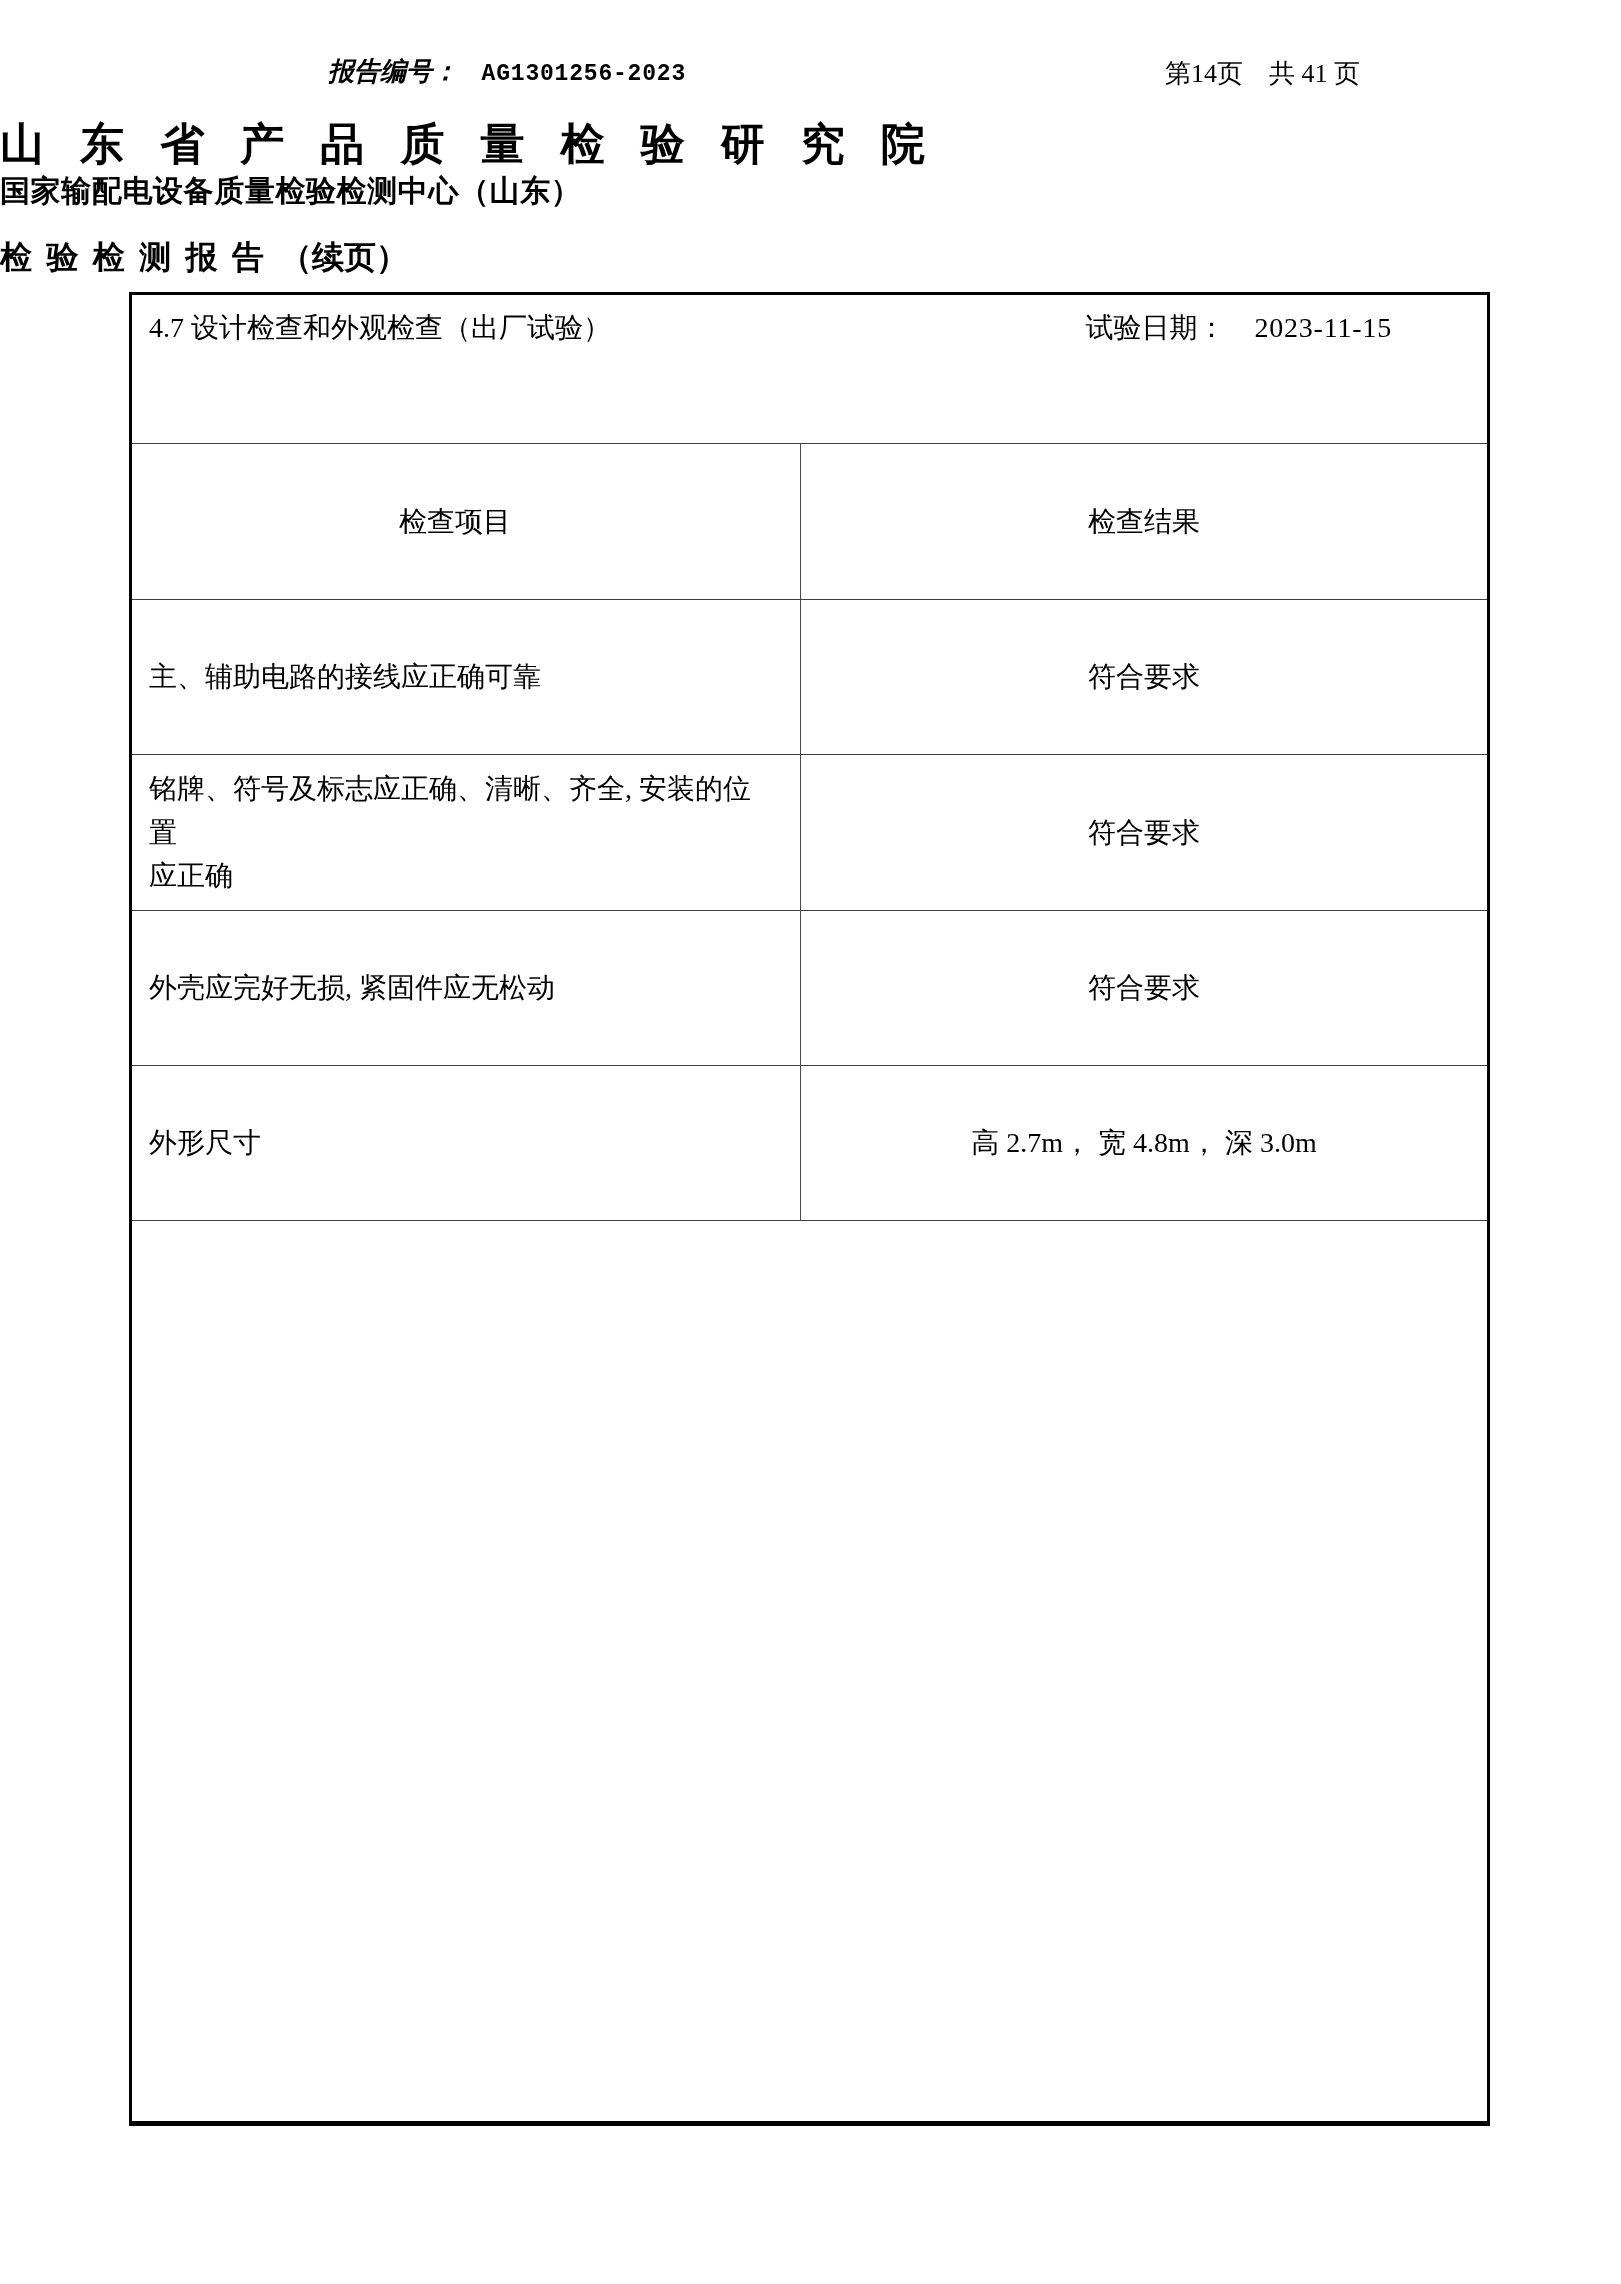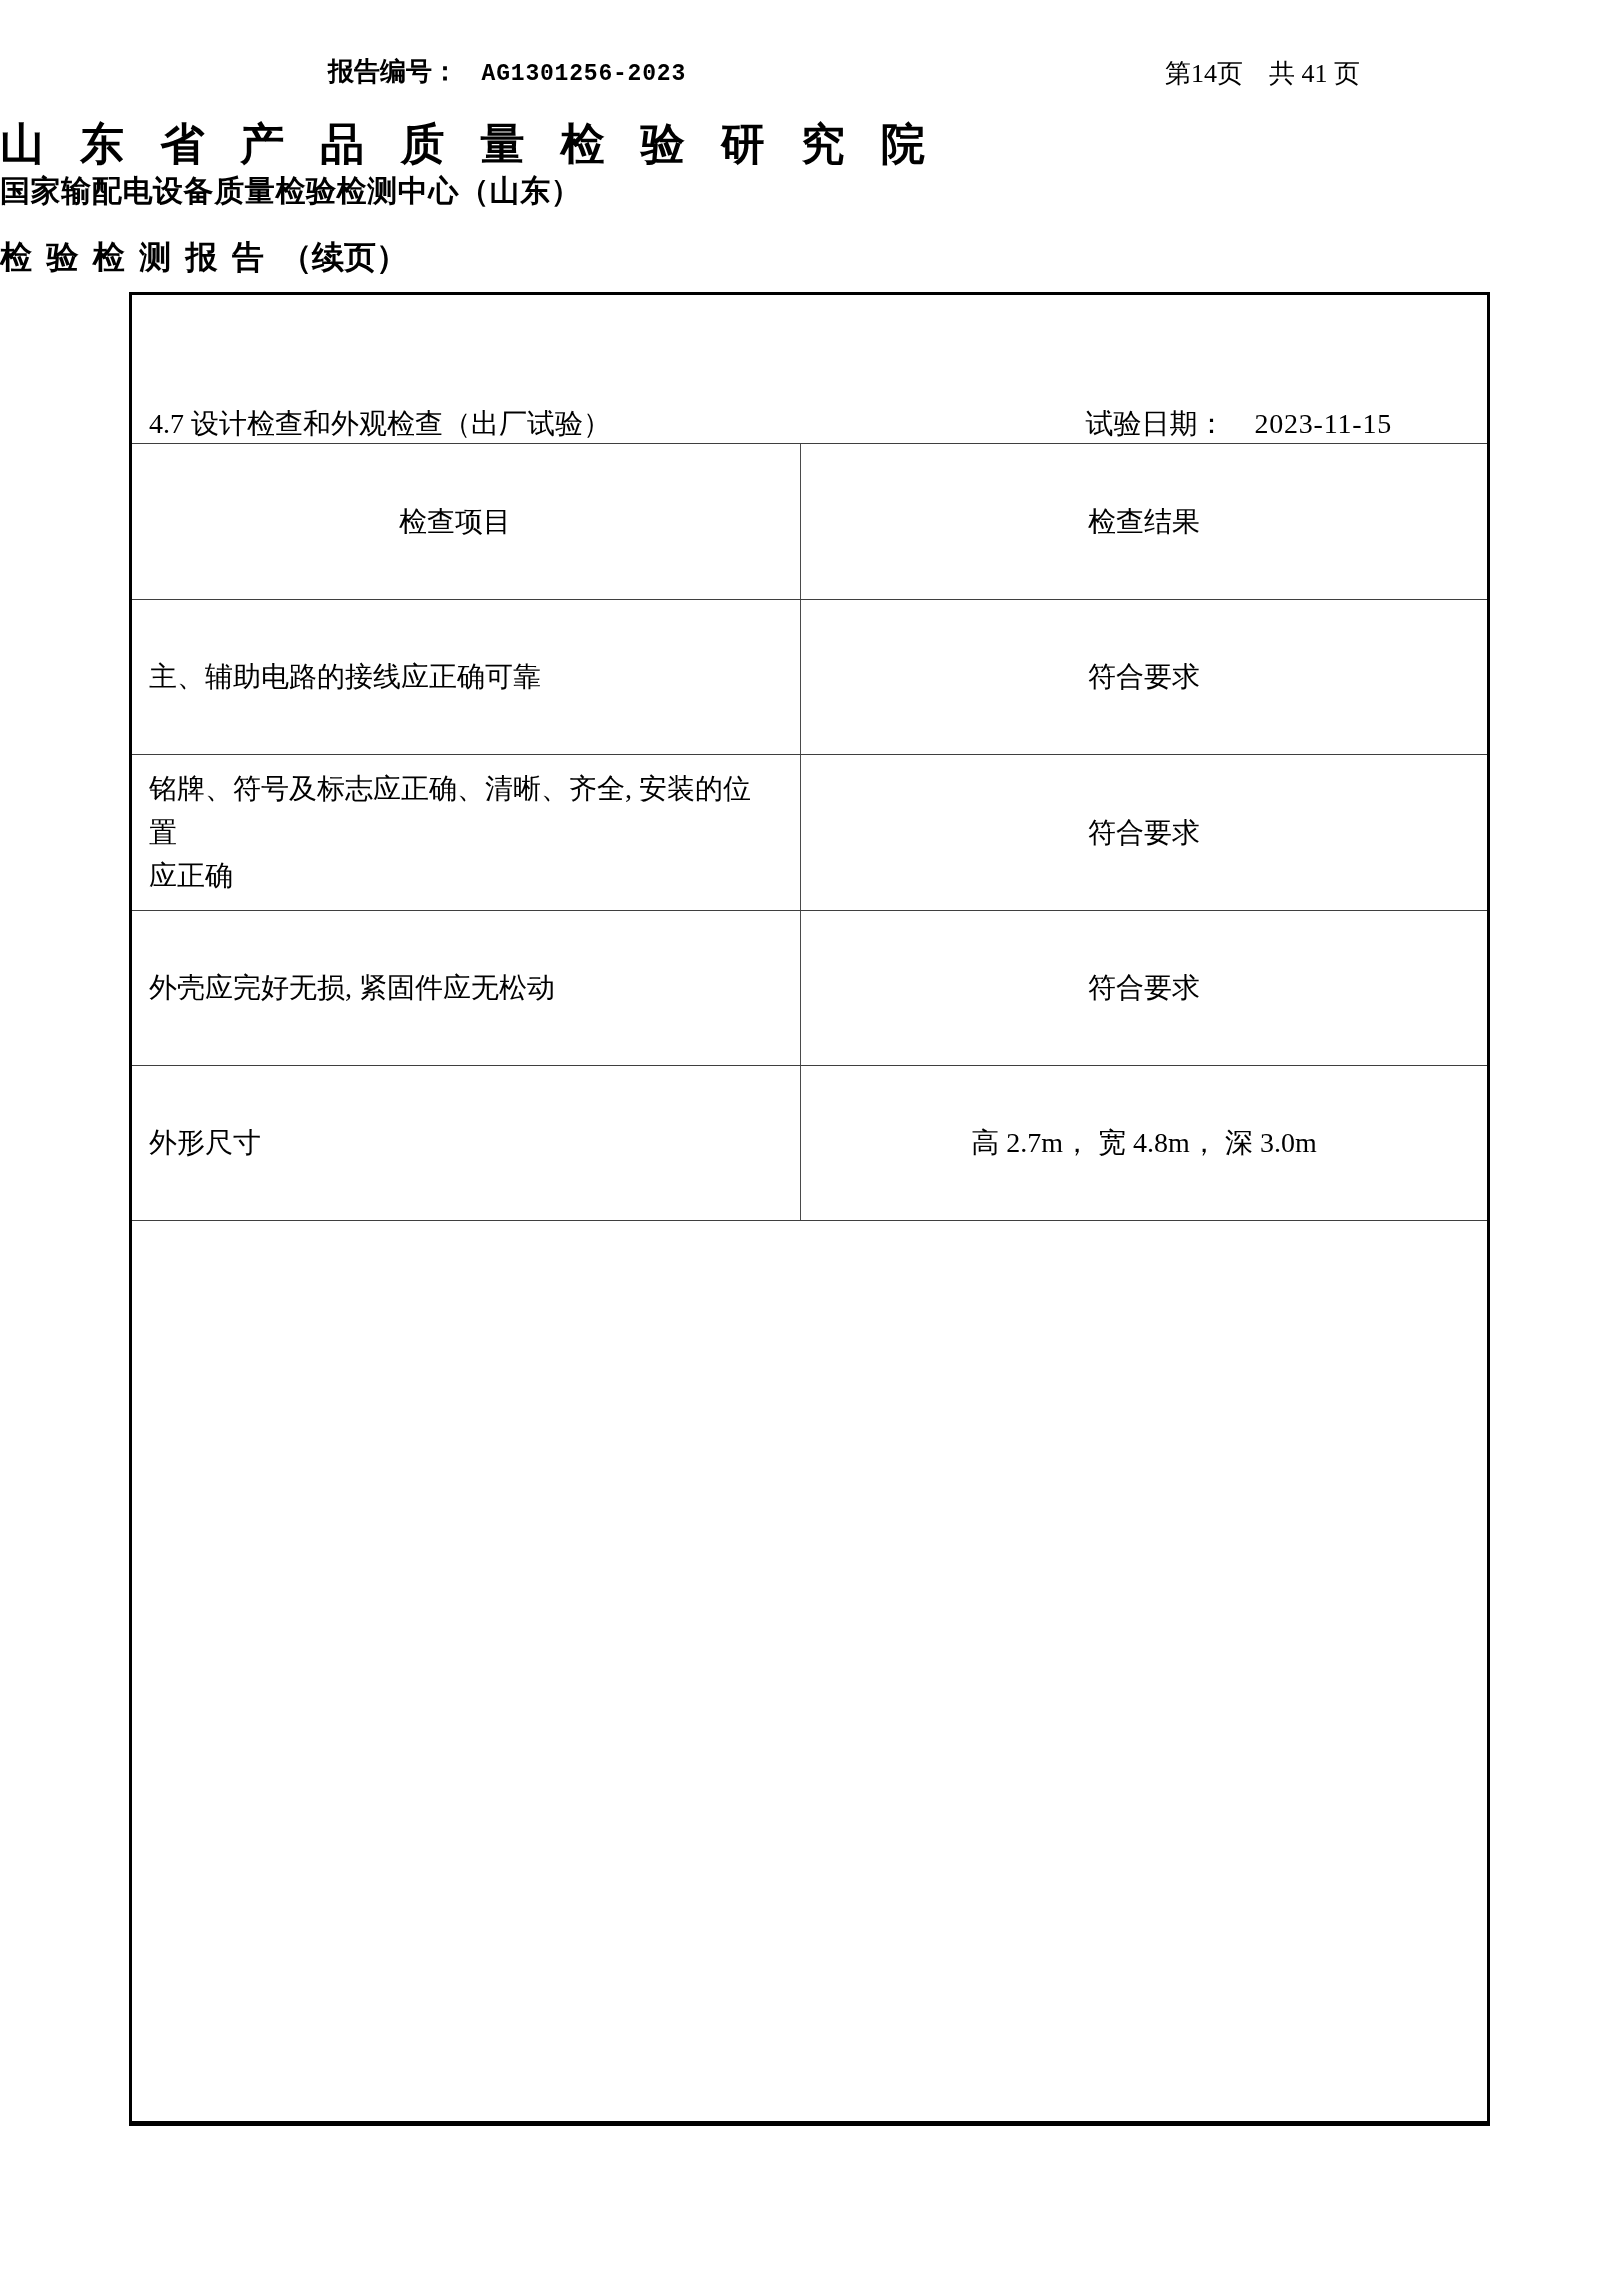--- a/index.html
+++ b/index.html
@@ -28,20 +28,21 @@
   .report-no {
     position: absolute;
     left: 328px;
     top: 0;
     white-space: nowrap;
   }
   .report-no-label {
     font-family: "Liberation Sans", "DejaVu Sans", sans-serif;
     font-weight: 700;
     font-size: 26px;
+    font-style: italic;
   }
   .report-no-value {
     font-family: Liberation Mono, monospace;
     font-weight: 600;
     font-size: 23px;
     margin-left: 23.6px;
     letter-spacing: 0.8px;
   }
   .page-indicator {
     position: absolute;
@@ -85,22 +86,22 @@
     display: flex;
     box-sizing: border-box;
     flex: 0 0 auto;
   }
   .trow + .trow { border-top: 1.7px solid #3f3f3f; }
 
   
   .row-section {
     height: 148px;
     justify-content: space-between;
-    align-items: flex-end;
-    padding: 22px 95px 0 17px;
+    align-items: flex-start;
+    padding: 14px 95px 0 17px;
     gap: 16px;
   }
   .section-heading { white-space: nowrap; }
   .test-date { white-space: nowrap; }
   .test-date .val { margin-left: 29px; letter-spacing: 0.8px; }
 
   
   .row-h  { height: 156px; }
   .row-r1 { height: 155px; }
   .row-r2 { height: 156px; justify-content: center; }

